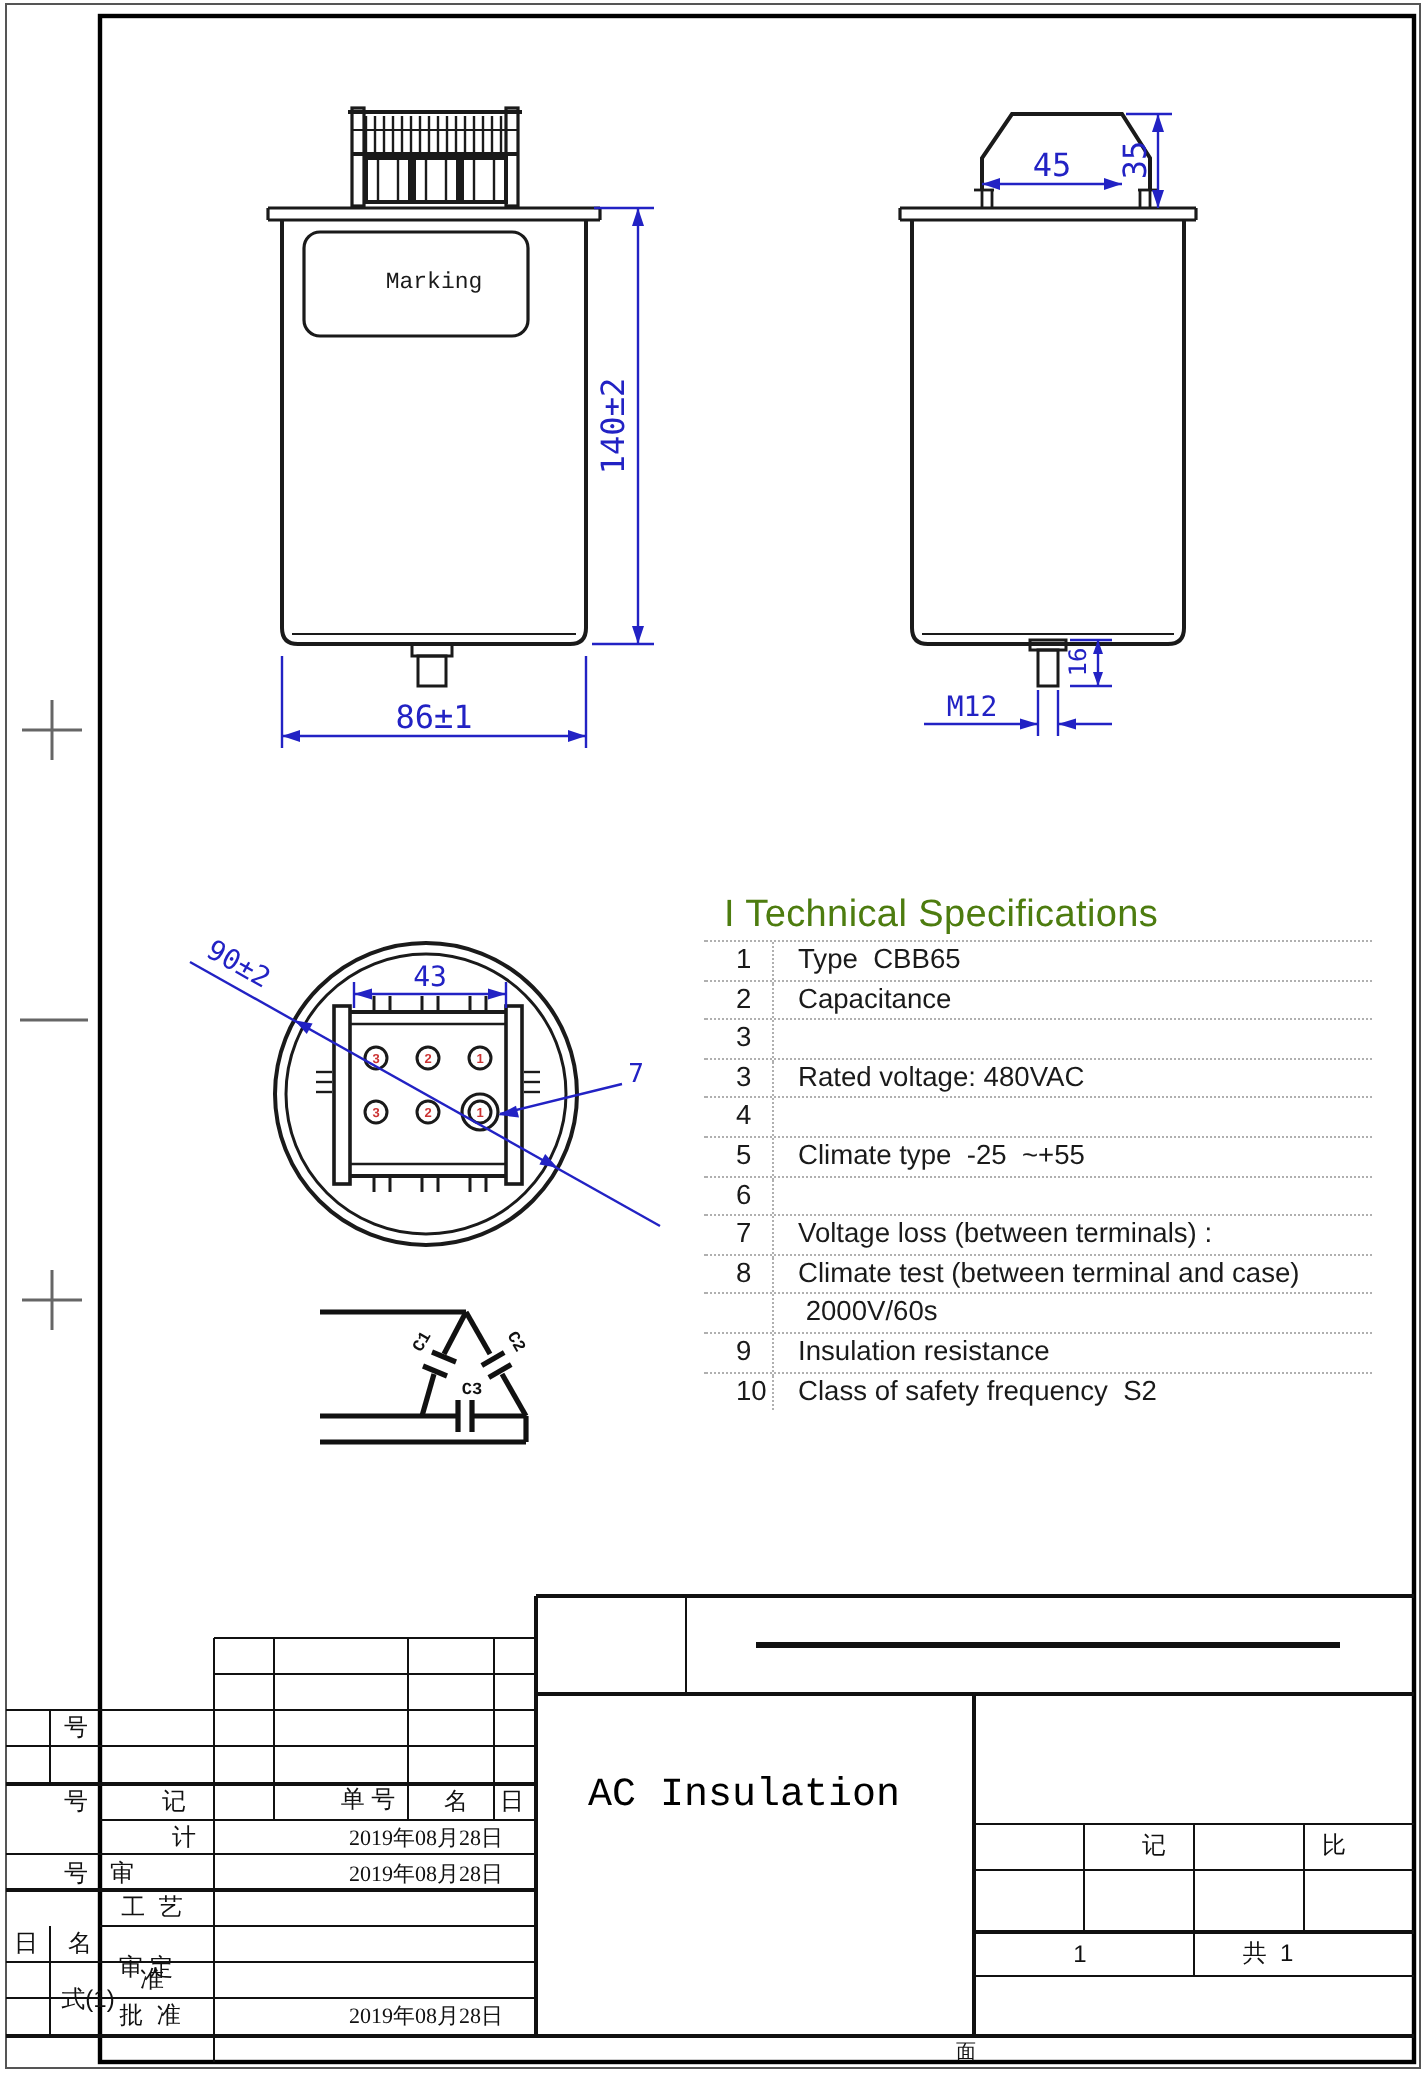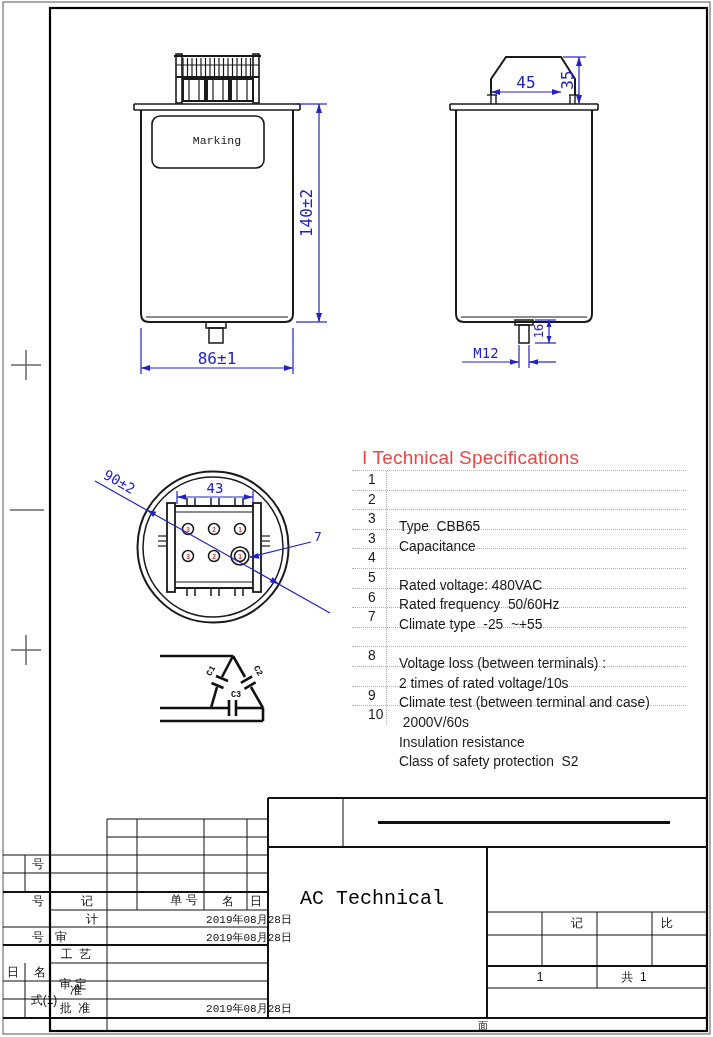--- a/index.html
+++ b/index.html
@@ -1,26 +1,26 @@
 <!DOCTYPE html>
 <html><head>
 <meta charset="utf-8">
 <style>
   html,body{margin:0;padding:0;background:#e8e8e8;}
   .page{position:relative;width:713px;height:1037px;background:#ffffff;overflow:hidden;
         font-family:"Liberation Sans",sans-serif;color:#1a1a1a;}
   svg{position:absolute;left:0;top:0;}
   .specs{position:absolute;left:352px;top:446px;width:334px;}
-  .specs .title{font-size:19px;color:#ef4444;padding-left:10px;height:24px;line-height:24px;letter-spacing:.2px;}
+  .specs .title{font-size:19px;color:#4d7c0f;padding-left:10px;height:24px;line-height:24px;letter-spacing:.2px;}
   .spec-row{display:flex;border-top:1px dotted #b0b0b0;height:18.6px;line-height:18.6px;
             font-size:13.8px;white-space:pre;}
   .spec-row .no{width:35px;padding-left:16px;box-sizing:border-box;border-right:1px dotted #b0b0b0;}
-  .spec-row .txt{padding-left:12px;margin-top:47px;}
+  .spec-row .txt{padding-left:12px;}
   .tb{position:absolute;transform:translate(-50%,-50%);font-size:12px;white-space:pre;color:#111;}
-  .tb-date{font-size:11px;font-family:Liberation Mono, monospace;margin-left:36px;}
+  .tb-date{font-size:11px;font-family:Liberation Serif, serif;}
   .tb-big{font-family:"Liberation Mono",monospace;font-size:20px;letter-spacing:0px;color:#000;}
   .tb-small{font-size:10px;}
   .dimtext{font-family:"DejaVu Sans Mono",monospace;}
 </style>
 </head>
 <body>
 
 <div class="page">
 
 <svg width="713" height="1037" viewBox="0 0 713 1037">
@@ -298,29 +298,28 @@
     <line x1="652" y1="912" x2="652" y2="966" stroke-width="1"></line>
   </g>
 </svg>
 
   <div class="specs">
     <div class="title">I Technical Specifications</div>
     <div class="spec-row"><span class="no">1</span><span class="txt">Type  CBB65</span></div>
     <div class="spec-row"><span class="no">2</span><span class="txt">Capacitance</span></div>
     <div class="spec-row"><span class="no">3</span></div>
     <div class="spec-row"><span class="no">3</span><span class="txt">Rated voltage: 480VAC</span></div>
-    <div class="spec-row"><span class="no">4</span><span class="txt">Rated frequency  50/60Hz</span></div>
+    <div class="spec-row"><span class="no">4</span></div>
     <div class="spec-row"><span class="no">5</span><span class="txt">Climate type  -25  ~+55</span></div>
     <div class="spec-row"><span class="no">6</span></div>
     <div class="spec-row"><span class="no">7</span><span class="txt">Voltage loss (between terminals) :</span></div>
-    <div class="spec-row"><span class="no"></span><span class="txt">2 times of rated voltage/10s</span></div>
     <div class="spec-row"><span class="no">8</span><span class="txt">Climate test (between terminal and case)</span></div>
     <div class="spec-row"><span class="no"></span><span class="txt"> 2000V/60s</span></div>
     <div class="spec-row"><span class="no">9</span><span class="txt">Insulation resistance</span></div>
-    <div class="spec-row"><span class="no">10</span><span class="txt">Class of safety protection  S2</span></div>
+    <div class="spec-row"><span class="no">10</span><span class="txt">Class of safety frequency  S2</span></div>
   </div>
 
   <div>
     <div class="tb" style="left:38px;top:864px">号</div>
     <div class="tb" style="left:38px;top:901px">号</div>
     <div class="tb" style="left:87px;top:901px">记</div>
     <div class="tb" style="left:184px;top:900px">单 号</div>
     <div class="tb" style="left:228px;top:901px">名</div>
     <div class="tb" style="left:256px;top:901px">日</div>
     <div class="tb" style="left:92px;top:919px">计</div>
@@ -329,21 +328,21 @@
     <div class="tb" style="left:61px;top:937px">审</div>
     <div class="tb tb-date" style="left:213px;top:937px">2019年08月28日</div>
     <div class="tb" style="left:76px;top:954px">工  艺</div>
     <div class="tb" style="left:13px;top:972px">日</div>
     <div class="tb" style="left:40px;top:972px">名</div>
     <div class="tb" style="left:73px;top:984px">审 定</div>
     <div class="tb" style="left:76px;top:990px">准</div>
     <div class="tb" style="left:75px;top:1008px">批  准</div>
     <div class="tb tb-date" style="left:213px;top:1008px">2019年08月28日</div>
     <div class="tb" style="left:44px;top:1000px">式(1)</div>
-    <div class="tb tb-big" style="left:372px;top:898px">AC Technical</div>
+    <div class="tb tb-big" style="left:372px;top:898px">AC Insulation</div>
     <div class="tb" style="left:577px;top:923px">记</div>
     <div class="tb" style="left:667px;top:923px">比</div>
     <div class="tb" style="left:540px;top:977px">1</div>
     <div class="tb" style="left:634px;top:977px">共  1</div>
     <div class="tb tb-small" style="left:483px;top:1026px">面</div>
   </div>
 
 </div>
 
 </body></html>

